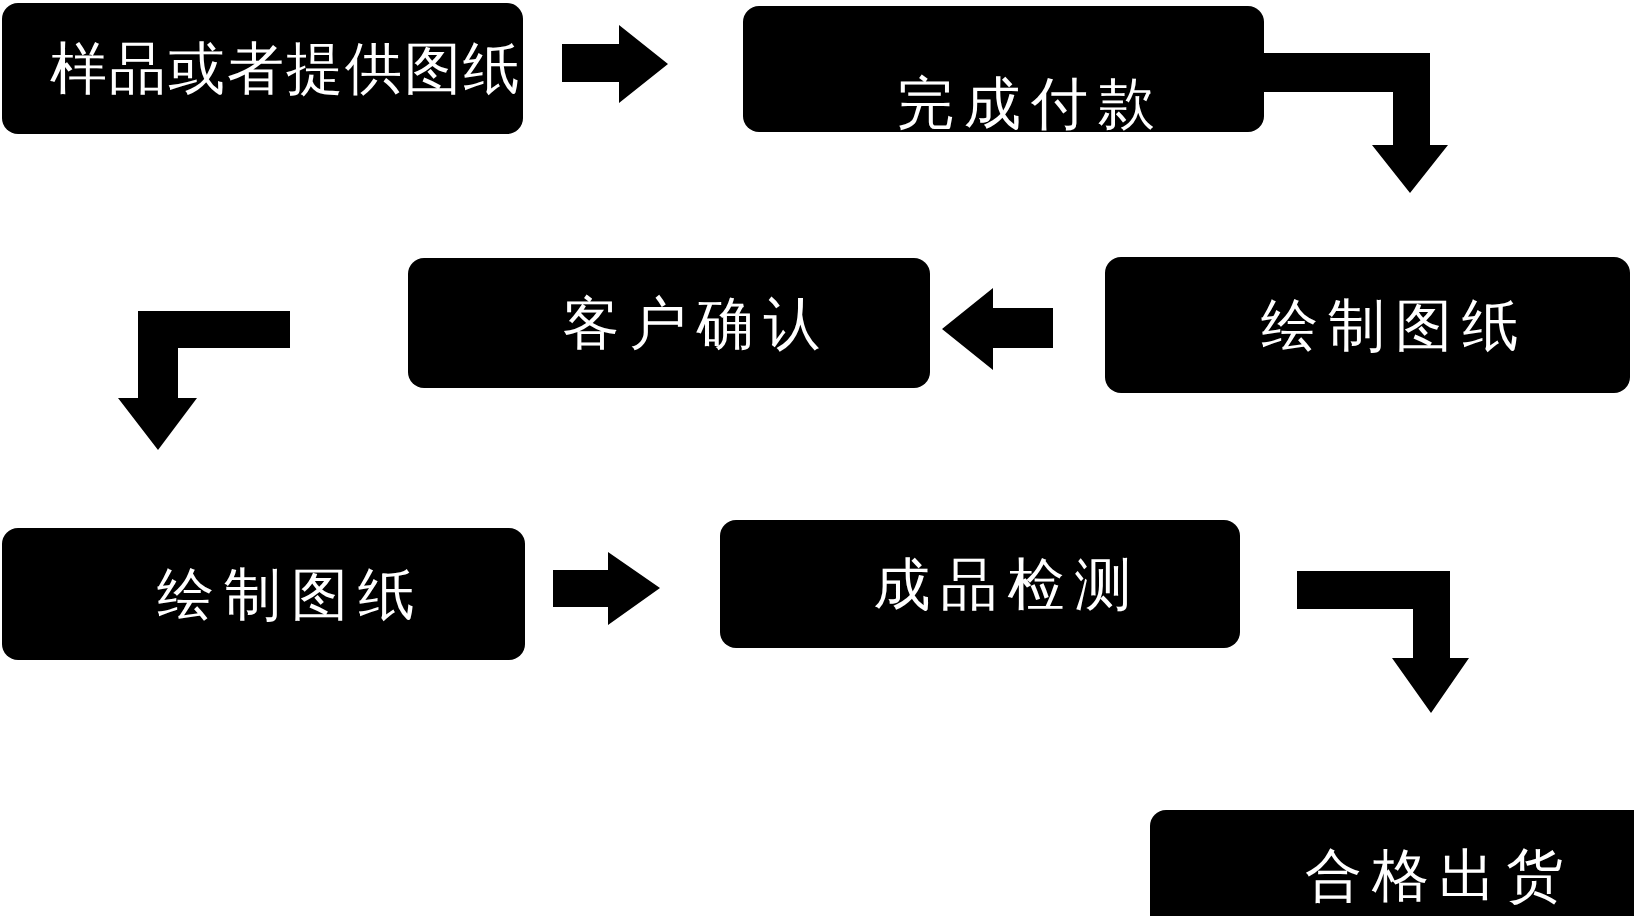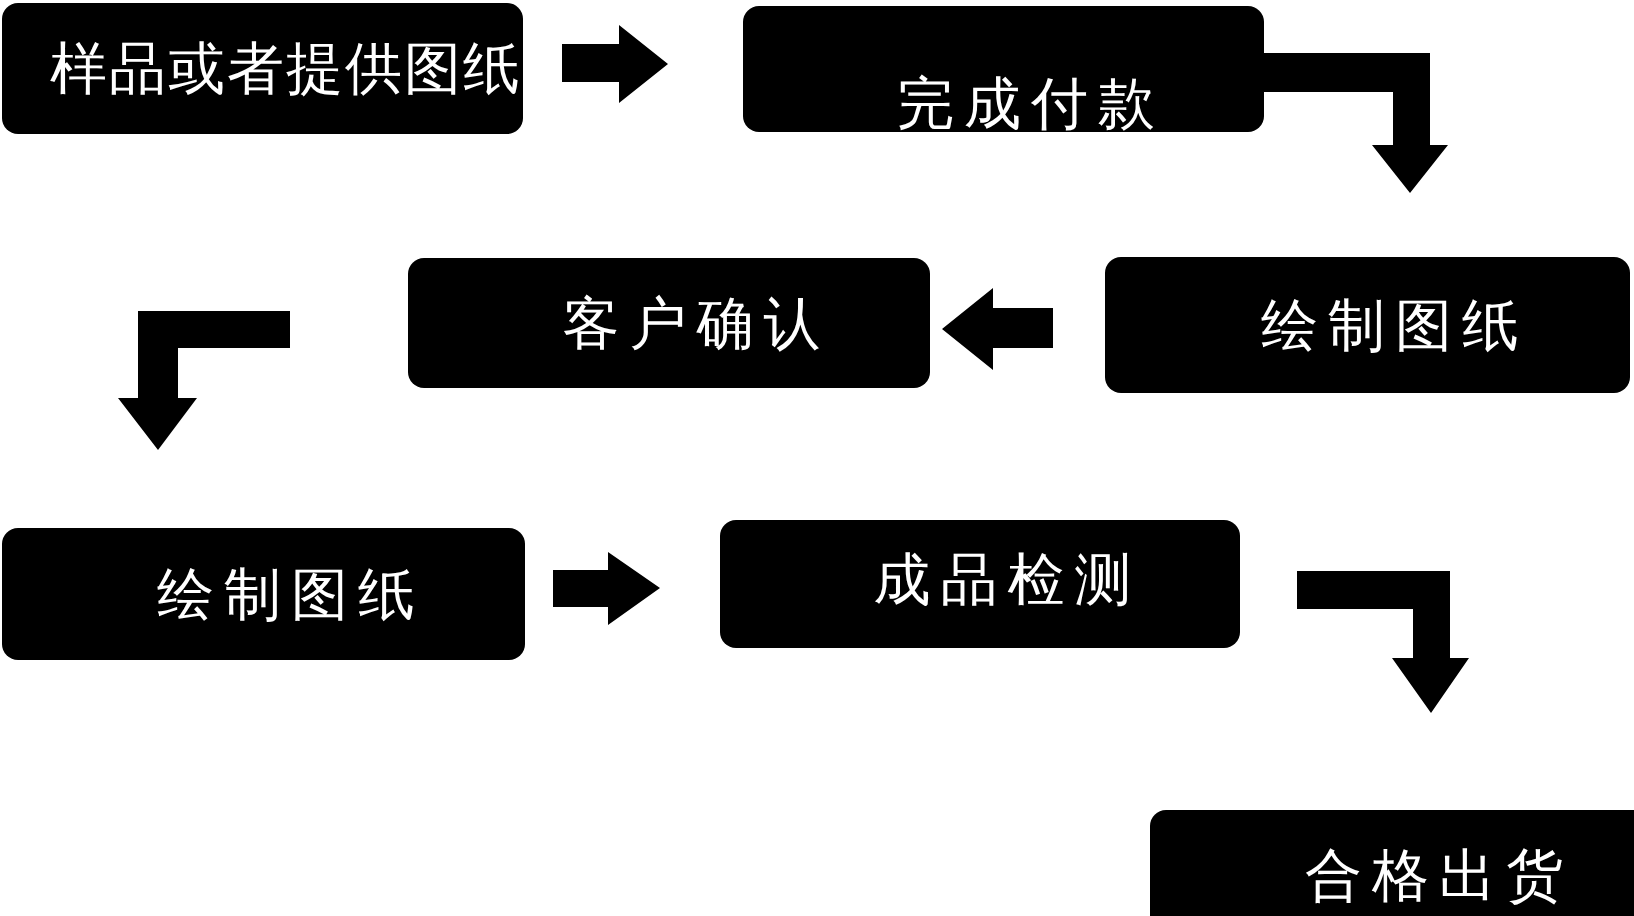--- a/index.html
+++ b/index.html
@@ -43,21 +43,21 @@
   }
   .arrow svg { display: block; }
   .flip-x { transform: scaleX(-1); }
 
   
   #node-1 { left: 2px;    top: 3px;   width: 476px; height: 131px; }
   #node-2 { left: 743px;  top: 6px;   width: 476px; height: 126px; align-items: flex-end; }
   #node-3 { left: 1105px; top: 257px; width: 480px; height: 136px; justify-content: center; }
   #node-4 { left: 408px;  top: 258px; width: 477px; height: 130px; }
   #node-5 { left: 2px;    top: 528px; width: 478px; height: 132px; }
-  #node-6 { left: 720px;  top: 520px; width: 475px; height: 128px; font-family: Liberation Mono, monospace; }
+  #node-6 { left: 720px;  top: 520px; width: 475px; height: 128px; }
   #node-7 { left: 1150px; top: 780px; width: 478px; height: 130px; margin-top: 30px; }
 
   
   #arrow-1 { left: 562px;  top: 25px;  }
   #arrow-2 { left: 1226px; top: 53px;  }
   #arrow-3 { left: 942px;  top: 288px; }
   #arrow-4 { left: 118px;  top: 311px; }
   #arrow-5 { left: 553px;  top: 552px; }
   #arrow-6 { left: 1297px; top: 571px; }
 </style>

